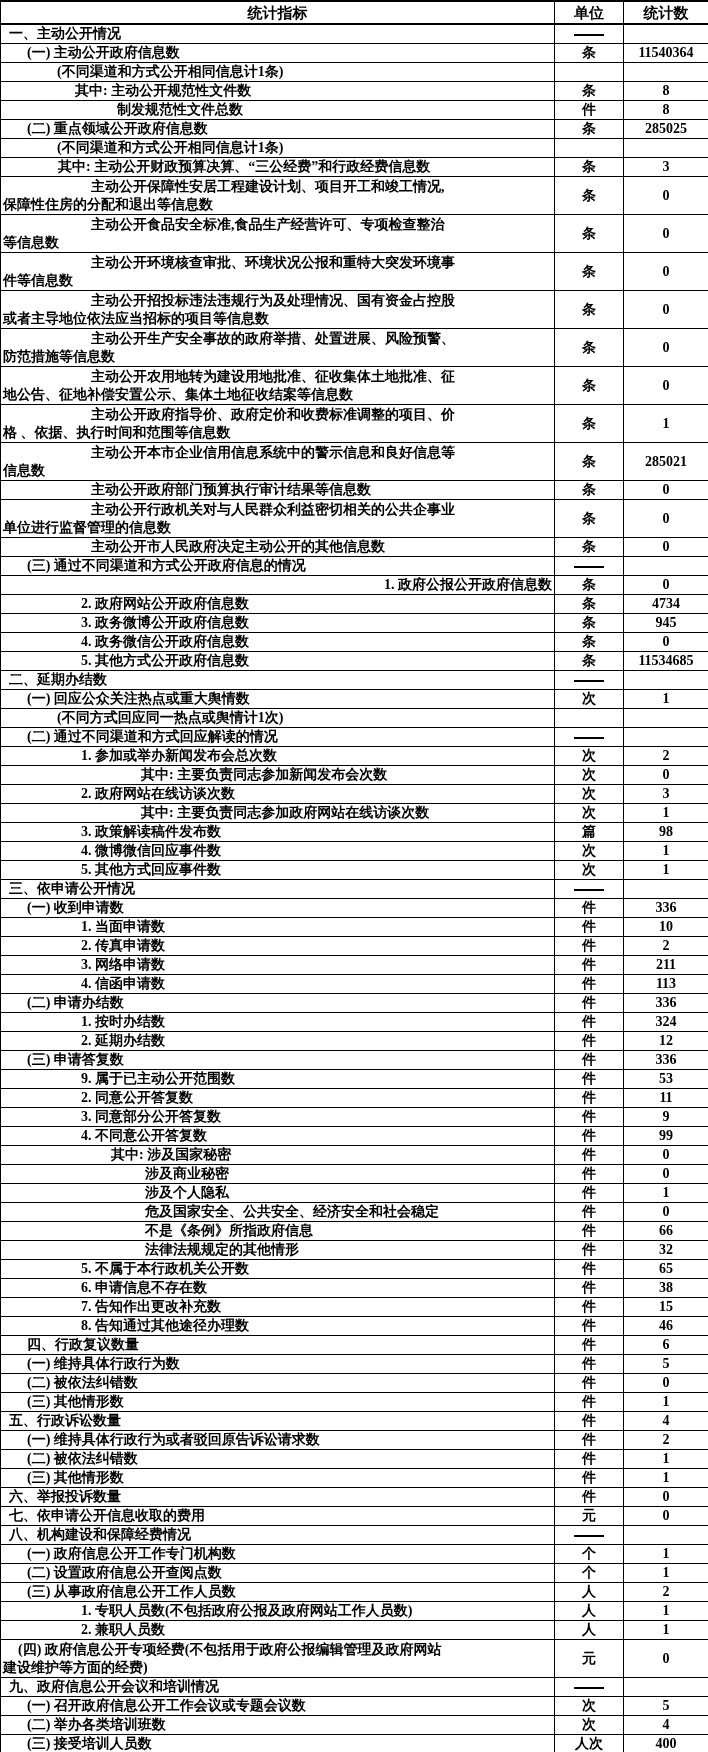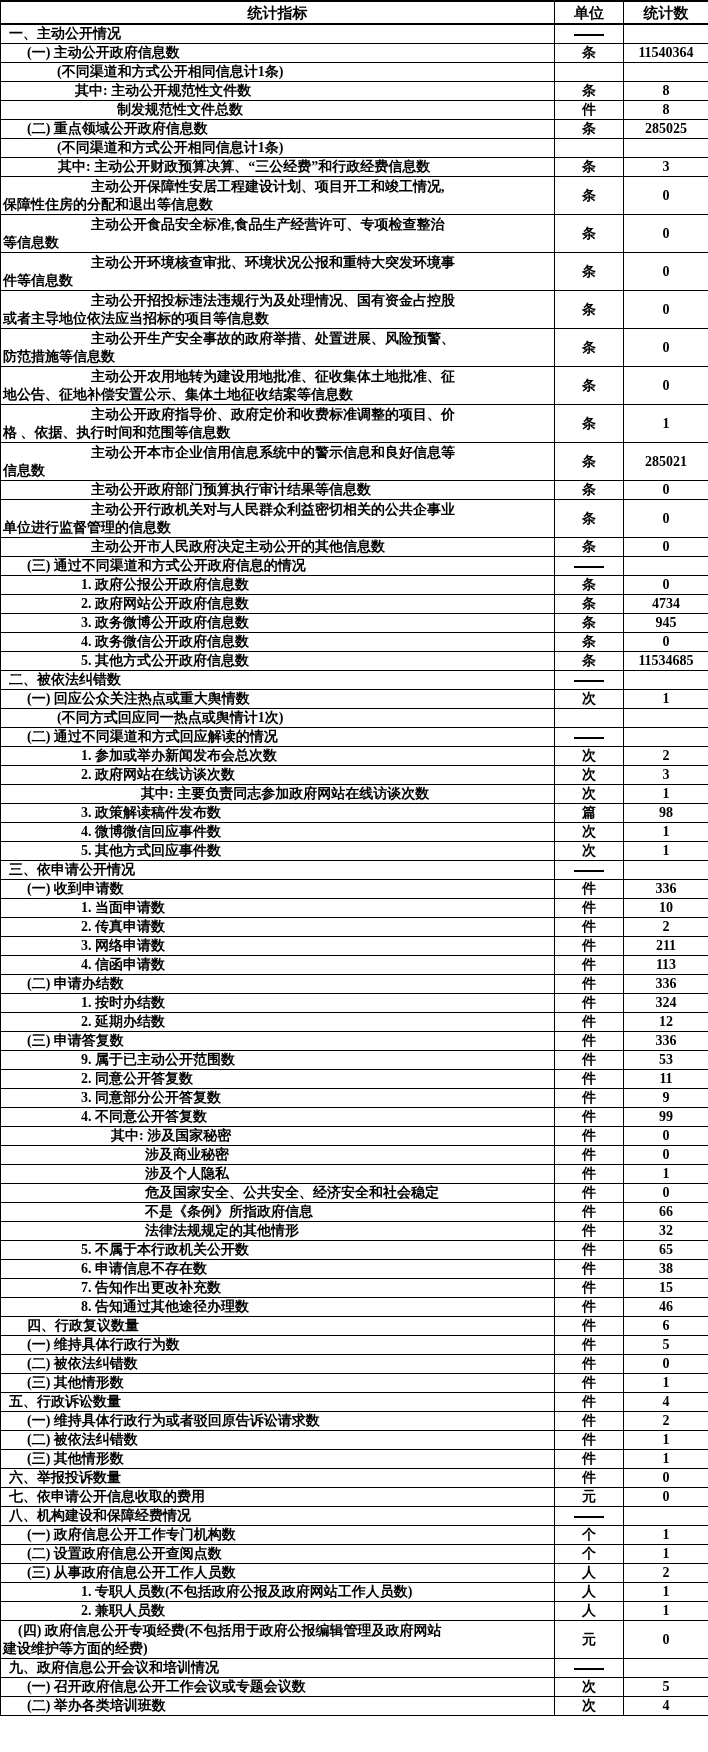--- a/index.html
+++ b/index.html
@@ -171,21 +171,21 @@
         <td class="c-label" style="text-indent: 88px;">主动公开市人民政府决定主动公开的其他信息数</td>
         <td class="c-unit">条</td>
         <td class="c-value">0</td>
       </tr>
       <tr class="single">
         <td class="c-label" style="text-indent: 24px;">(三) 通过不同渠道和方式公开政府信息的情况</td>
         <td class="c-unit"><span class="dash"></span></td>
         <td class="c-value"></td>
       </tr>
       <tr class="single">
-        <td class="c-label" style="text-indent: 78px;">1. 政府公报公开政府信息数</td>
+        <td class="c-label" style="text-indent: 78px; text-align: right;">1. 政府公报公开政府信息数</td>
         <td class="c-unit">条</td>
         <td class="c-value">0</td>
       </tr>
       <tr class="single">
         <td class="c-label" style="text-indent: 78px;">2. 政府网站公开政府信息数</td>
         <td class="c-unit">条</td>
         <td class="c-value">4734</td>
       </tr>
       <tr class="single">
         <td class="c-label" style="text-indent: 78px;">3. 政务微博公开政府信息数</td>
@@ -196,21 +196,21 @@
         <td class="c-label" style="text-indent: 78px;">4. 政务微信公开政府信息数</td>
         <td class="c-unit">条</td>
         <td class="c-value">0</td>
       </tr>
       <tr class="single">
         <td class="c-label" style="text-indent: 78px;">5. 其他方式公开政府信息数</td>
         <td class="c-unit">条</td>
         <td class="c-value">11534685</td>
       </tr>
       <tr class="single">
-        <td class="c-label" style="text-indent: 6px;">二、被依法纠错数</td>
+        <td class="c-label" style="text-indent: 6px;">二、延期办结数</td>
         <td class="c-unit"><span class="dash"></span></td>
         <td class="c-value"></td>
       </tr>
       <tr class="single">
         <td class="c-label" style="text-indent: 24px;">(一) 回应公众关注热点或重大舆情数</td>
         <td class="c-unit">次</td>
         <td class="c-value">1</td>
       </tr>
       <tr class="single">
         <td class="c-label" style="text-indent: 54px;">(不同方式回应同一热点或舆情计1次)</td>
@@ -219,20 +219,25 @@
       </tr>
       <tr class="single">
         <td class="c-label" style="text-indent: 24px;">(二) 通过不同渠道和方式回应解读的情况</td>
         <td class="c-unit"><span class="dash"></span></td>
         <td class="c-value"></td>
       </tr>
       <tr class="single">
         <td class="c-label" style="text-indent: 78px;">1. 参加或举办新闻发布会总次数</td>
         <td class="c-unit">次</td>
         <td class="c-value">2</td>
+      </tr>
+      <tr class="single">
+        <td class="c-label" style="text-indent: 138px;">其中: 主要负责同志参加新闻发布会次数</td>
+        <td class="c-unit">次</td>
+        <td class="c-value">0</td>
       </tr>
       <tr class="single">
         <td class="c-label" style="text-indent: 78px;">2. 政府网站在线访谈次数</td>
         <td class="c-unit">次</td>
         <td class="c-value">3</td>
       </tr>
       <tr class="single">
         <td class="c-label" style="text-indent: 138px;">其中: 主要负责同志参加政府网站在线访谈次数</td>
         <td class="c-unit">次</td>
         <td class="c-value">1</td>
@@ -465,15 +470,20 @@
       </tr>
       <tr class="single">
         <td class="c-label" style="text-indent: 24px;">(一) 召开政府信息公开工作会议或专题会议数</td>
         <td class="c-unit">次</td>
         <td class="c-value">5</td>
       </tr>
       <tr class="single">
         <td class="c-label" style="text-indent: 24px;">(二) 举办各类培训班数</td>
         <td class="c-unit">次</td>
         <td class="c-value">4</td>
+      </tr>
+      <tr class="single">
+        <td class="c-label" style="text-indent: 24px;">(三) 接受培训人员数</td>
+        <td class="c-unit">人次</td>
+        <td class="c-value">400</td>
       </tr>
     </tbody>
 </table>
 
 </body></html>

